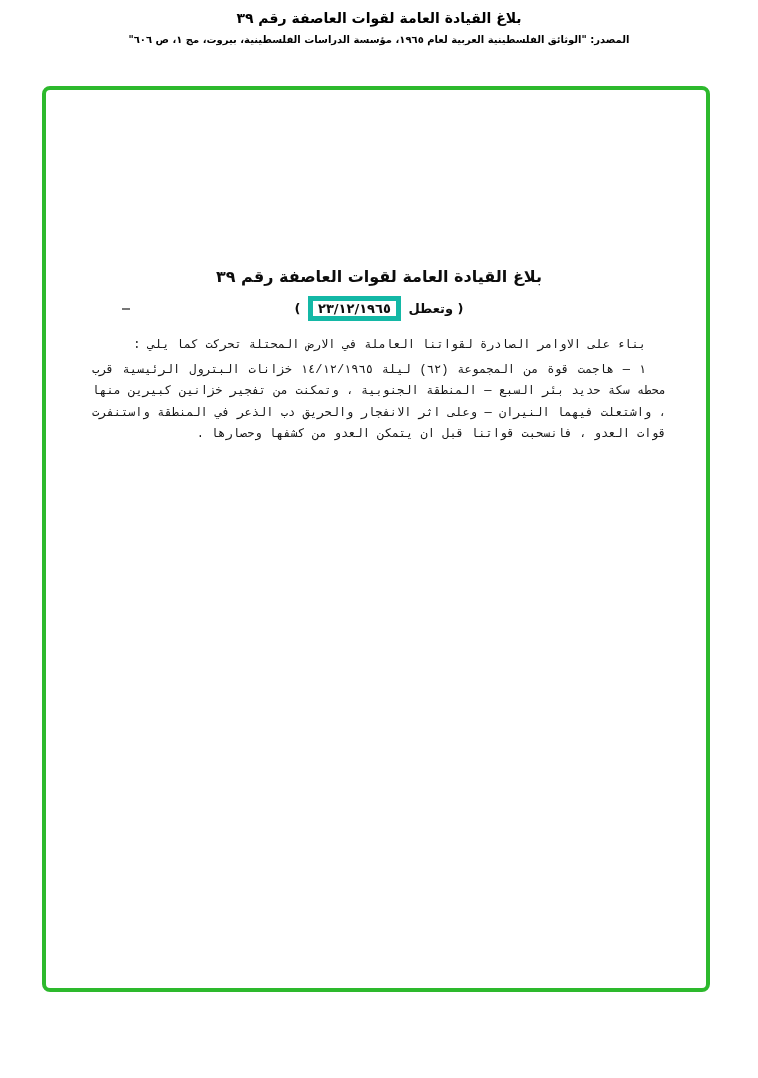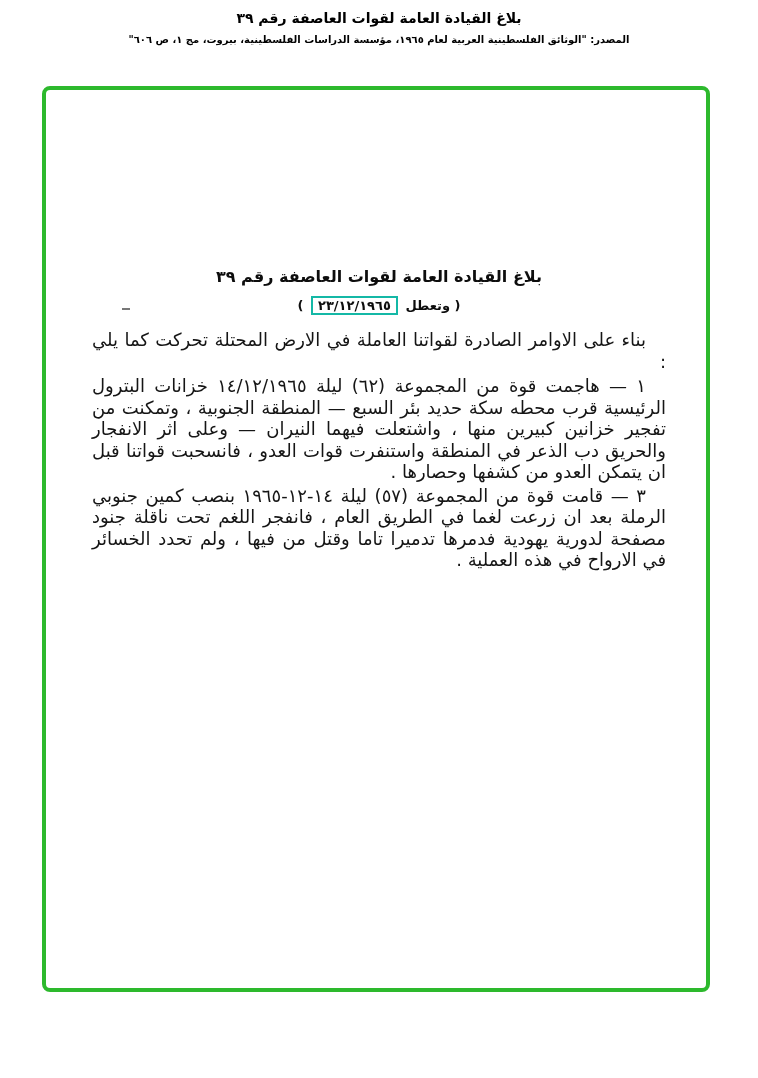--- a/index.html
+++ b/index.html
@@ -59,31 +59,32 @@
   }
   .doc-date {
     text-align: center;
     font-size: 13px;
     font-weight: bold;
     margin: 0 0 14px 0;
     color: #0d0d0d;
   }
   .doc-date .date-box {
     display: inline-block;
-    border: 2px solid #14b8a6;
+    border: 5px solid #14b8a6;
     padding: 0 5px;
     margin: 0 3px;
   }
   .doc-par {
-    font-size: 18px;
+    font-size: 12px;
     line-height: 21.5px;
     text-align: justify;
     margin: 0 0 2px 0;
     text-indent: 20px;
     color: #151515;
+    font-family: Liberation Mono, monospace;
   }
   .doc-par.intro {
     margin-bottom: 3px;
   }
   .scan-artifact-dash {
     position: absolute;
     left: 76px;
     top: 218px;
     width: 8px;
     height: 2px;
@@ -108,17 +109,16 @@
       <span>( وتعطل</span>
       <span class="date-box">٢٣/١٢/١٩٦٥</span>
       <span>)</span>
     </div>
 
     <p class="doc-par intro">بناء على الاوامر الصادرة لقواتنا العاملة في الارض المحتلة تحركت كما يلي :</p>
 
     <p class="doc-par">١ — هاجمت قوة من المجموعة (٦٢) ليلة ١٤/١٢/١٩٦٥ خزانات البترول الرئيسية قرب محطه سكة حديد بئر السبع — المنطقة الجنوبية ، وتمكنت من تفجير خزانين كبيرين منها ، واشتعلت فيهما النيران — وعلى اثر الانفجار والحريق دب الذعر في المنطقة واستنفرت قوات العدو ، فانسحبت قواتنا قبل ان يتمكن العدو من كشفها وحصارها .</p>
 
 
-    <p class="doc-par">٣ — قامت قوة من المجموعة (٥٧) ليلة ١٤-١٢-١٩٦٥ بنصب كمين جنوبي الرملة بعد ان زرعت لغما في الطريق العام ، فانفجر اللغم تحت ناقلة جنود مصفحة لدورية يهودية فدمرها تدميرا تاما وقتل من فيها ، ولم تحدد الخسائر في الارواح في هذه العملية .</p>
 
 
   </div>
 </div>
 
 </body></html>

